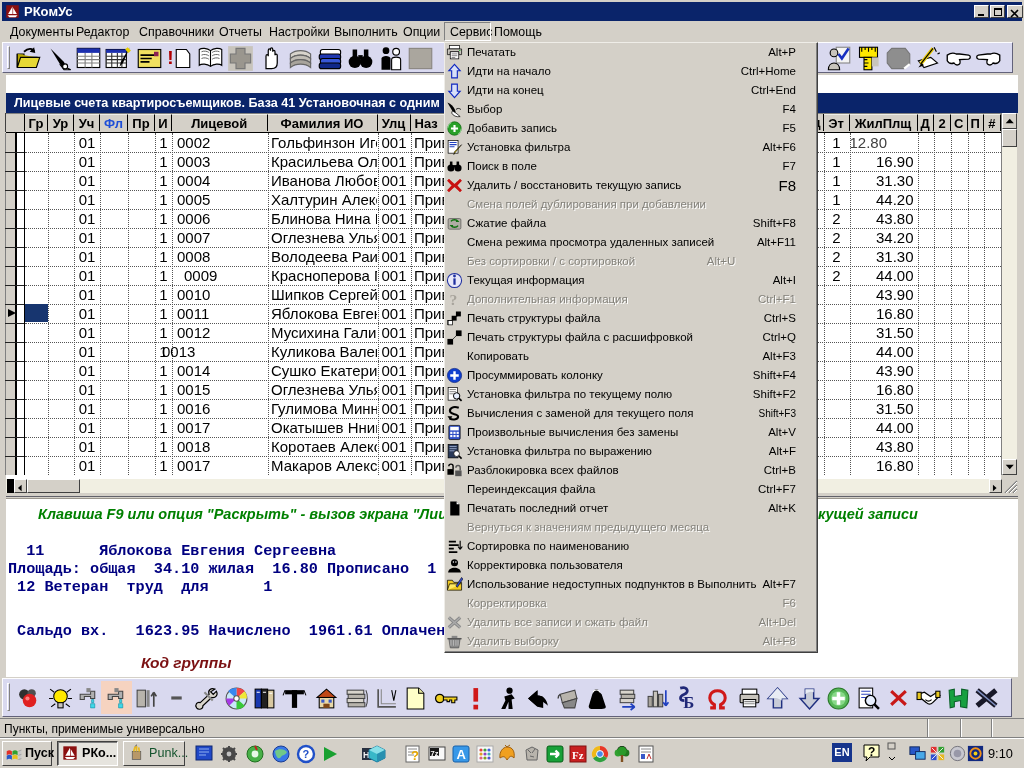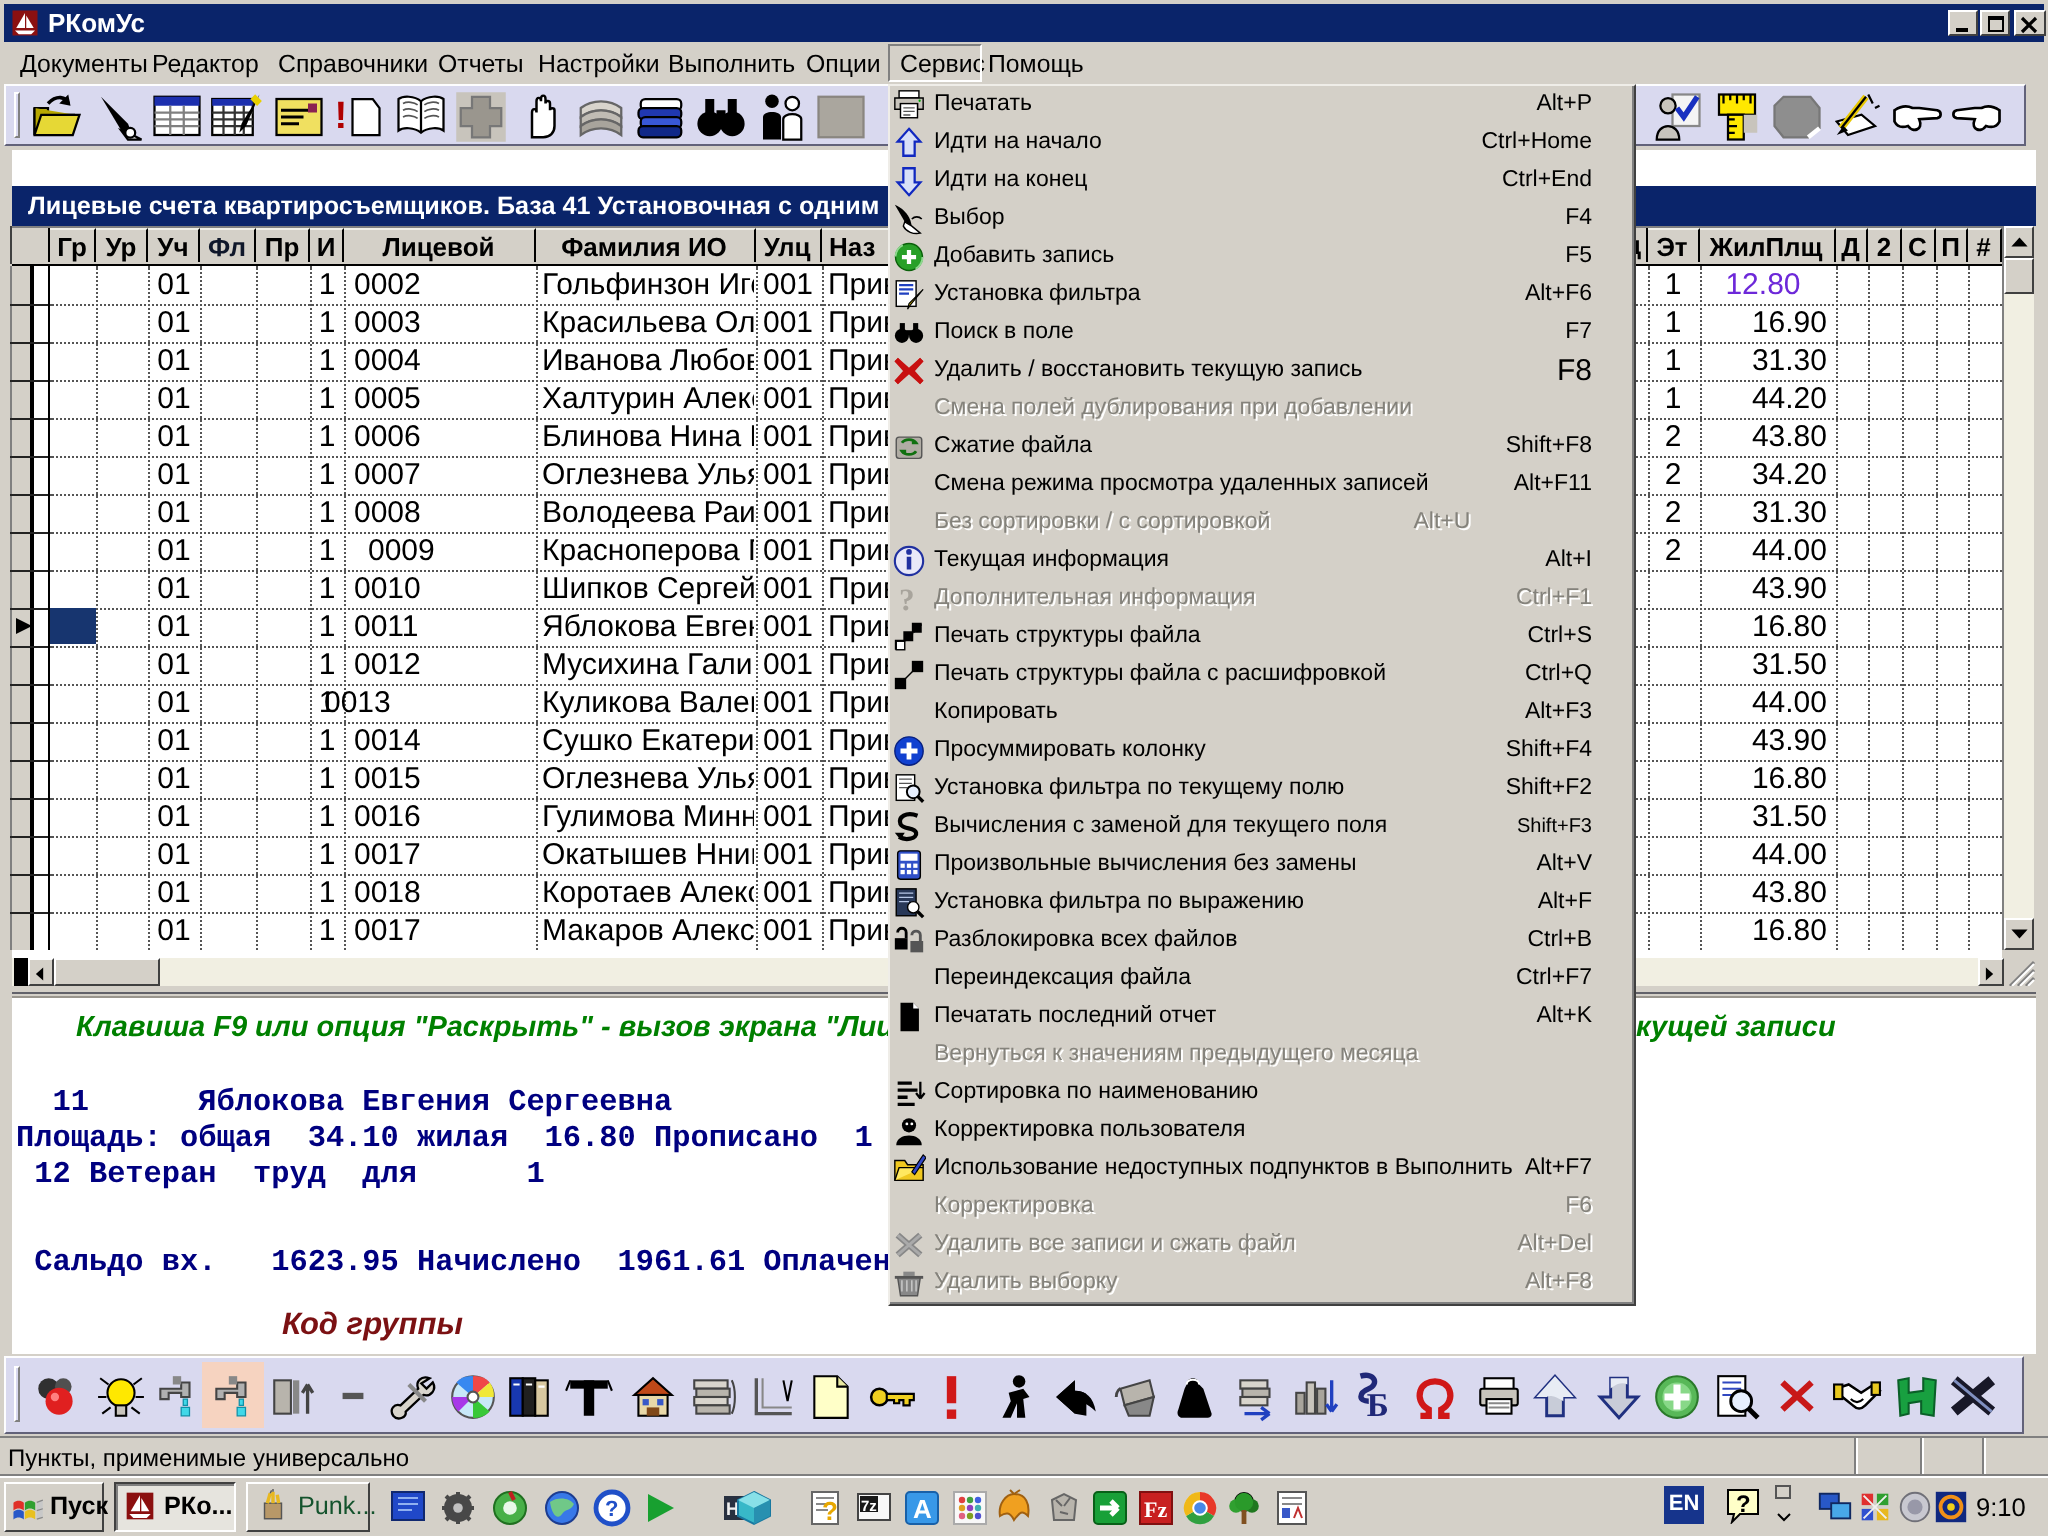--- a/index.html
+++ b/index.html
@@ -136,21 +136,21 @@
       <path d="M22 9 C19 7 16 7 14 8 L11 8 L3 9 C1 9.5 1 12 3 12.5 L11 13 C9 18 14 19 16 16 C19 17 21 16 22 14 Z" fill="#fff" stroke="#000" stroke-width="1.2"></path>
     </svg></div>
 <div style="position:absolute;left:6px;top:75px;width:1012px;height:19px;background:#fff;"></div>
 <div style="position:absolute;left:6px;top:93px;width:1012px;height:20px;background:#0a246a;"></div>
 <div style="position:absolute;left:14px;top:96px;width:800px;height:15px;color:#fff;font-weight:bold;font-size:12.6px;line-height:15px;white-space:nowrap;">Лицевые счета квартиросъемщиков. База 41 Установочная с одним ИФ 04 месяц 2004</div>
 <div style="position:absolute;left:6px;top:113px;width:1000px;height:19px;background:#d4d0c8;"></div>
 <div style="position:absolute;left:6px;top:113px;width:1011px;height:1px;background:#808080;"></div>
 <div style="position:absolute;left:25px;top:114px;width:23px;height:17px;border-right:1px solid #000;border-top:1px solid #efefe8;font-weight:bold;font-size:13px;text-align:center;line-height:17px;color:#000;overflow:hidden;">Гр</div>
 <div style="position:absolute;left:48px;top:114px;width:26px;height:17px;border-right:1px solid #000;border-top:1px solid #efefe8;font-weight:bold;font-size:13px;text-align:center;line-height:17px;color:#000;overflow:hidden;">Ур</div>
 <div style="position:absolute;left:74px;top:114px;width:26px;height:17px;border-right:1px solid #000;border-top:1px solid #efefe8;font-weight:bold;font-size:13px;text-align:center;line-height:17px;color:#000;overflow:hidden;">Уч</div>
-<div style="position:absolute;left:100px;top:114px;width:28px;height:17px;border-right:1px solid #000;border-top:1px solid #efefe8;font-weight:bold;font-size:13px;text-align:center;line-height:17px;color:#0f172a;overflow:hidden;">Фл</div>
+<div style="position:absolute;left:100px;top:114px;width:28px;height:17px;border-right:1px solid #000;border-top:1px solid #efefe8;font-weight:bold;font-size:13px;text-align:center;line-height:17px;color:#1d4ed8;overflow:hidden;">Фл</div>
 <div style="position:absolute;left:128px;top:114px;width:27px;height:17px;border-right:1px solid #000;border-top:1px solid #efefe8;font-weight:bold;font-size:13px;text-align:center;line-height:17px;color:#000;overflow:hidden;">Пр</div>
 <div style="position:absolute;left:155px;top:114px;width:17px;height:17px;border-right:1px solid #000;border-top:1px solid #efefe8;font-weight:bold;font-size:13px;text-align:center;line-height:17px;color:#000;overflow:hidden;">И</div>
 <div style="position:absolute;left:172px;top:114px;width:95.5px;height:17px;border-right:1px solid #000;border-top:1px solid #efefe8;font-weight:bold;font-size:13px;text-align:center;line-height:17px;color:#000;overflow:hidden;">Лицевой</div>
 <div style="position:absolute;left:267.5px;top:114px;width:110.0px;height:17px;border-right:1px solid #000;border-top:1px solid #efefe8;font-weight:bold;font-size:13px;text-align:center;line-height:17px;color:#000;overflow:hidden;">Фамилия ИО</div>
 <div style="position:absolute;left:377.5px;top:114px;width:33.0px;height:17px;border-right:1px solid #000;border-top:1px solid #efefe8;font-weight:bold;font-size:13px;text-align:center;line-height:17px;color:#000;overflow:hidden;">Улц</div>
 <div style="position:absolute;left:410.5px;top:114px;width:49.5px;height:17px;border-right:1px solid #000;border-top:1px solid #efefe8;font-weight:bold;font-size:13px;text-align:left;padding-left:4px;line-height:17px;color:#000;overflow:hidden;">Наз</div>
 <div style="position:absolute;left:823.5px;top:114px;width:26.0px;height:17px;border-right:1px solid #000;border-top:1px solid #efefe8;font-weight:bold;font-size:13px;text-align:center;line-height:17px;color:#000;overflow:hidden;">Эт</div>
 <div style="position:absolute;left:849.5px;top:114px;width:68.0px;height:17px;border-right:1px solid #000;border-top:1px solid #efefe8;font-weight:bold;font-size:13px;text-align:center;line-height:17px;color:#000;overflow:hidden;">ЖилПлщ</div>
 <div style="position:absolute;left:917.5px;top:114px;width:16.5px;height:17px;border-right:1px solid #000;border-top:1px solid #efefe8;font-weight:bold;font-size:13px;text-align:center;line-height:17px;color:#000;overflow:hidden;">Д</div>
 <div style="position:absolute;left:934px;top:114px;width:17px;height:17px;border-right:1px solid #000;border-top:1px solid #efefe8;font-weight:bold;font-size:13px;text-align:center;line-height:17px;color:#000;overflow:hidden;">2</div>
@@ -216,21 +216,21 @@
 <div style="position:absolute;left:967.5px;top:132.5px;width:0px;height:342.0px;border-left:1px dotted #555;"></div>
 <div style="position:absolute;left:984px;top:132.5px;width:0px;height:342.0px;border-left:1px dotted #555;"></div>
 <div style="position:absolute;left:1000.5px;top:113px;width:1px;height:361.5px;background:#808080;"></div>
 <div style="position:absolute;left:74px;top:134.0px;width:26px;height:17px;font-size:15px;line-height:17px;color:#000;white-space:nowrap;overflow:hidden;text-align:center;">01</div>
 <div style="position:absolute;left:155px;top:134.0px;width:17px;height:17px;font-size:15px;line-height:17px;color:#000;white-space:nowrap;overflow:hidden;text-align:center;">1</div>
 <div style="position:absolute;left:177px;top:134.0px;width:88px;height:17px;font-size:15px;line-height:17px;color:#000;white-space:nowrap;overflow:hidden;">0002</div>
 <div style="position:absolute;left:271px;top:134.0px;width:106px;height:17px;font-size:15px;line-height:17px;color:#000;white-space:nowrap;overflow:hidden;">Гольфинзон Игорь</div>
 <div style="position:absolute;left:377.5px;top:134.0px;width:33px;height:17px;font-size:15px;line-height:17px;color:#000;white-space:nowrap;overflow:hidden;text-align:center;">001</div>
 <div style="position:absolute;left:414px;top:134.0px;width:45px;height:17px;font-size:15px;line-height:17px;color:#000;white-space:nowrap;overflow:hidden;">Привок</div>
 <div style="position:absolute;left:823.5px;top:134.0px;width:26px;height:17px;font-size:15px;line-height:17px;color:#000;white-space:nowrap;overflow:hidden;text-align:center;">1</div>
-<div style="position:absolute;left:849.5px;top:134.0px;width:64px;height:17px;font-size:15px;line-height:17px;color:#6d28d9;white-space:nowrap;overflow:hidden;text-align:center;">12.80</div>
+<div style="position:absolute;left:849.5px;top:134.0px;width:64px;height:17px;font-size:15px;line-height:17px;color:#404040;white-space:nowrap;overflow:hidden;text-align:left;">12.80</div>
 <div style="position:absolute;left:74px;top:153.0px;width:26px;height:17px;font-size:15px;line-height:17px;color:#000;white-space:nowrap;overflow:hidden;text-align:center;">01</div>
 <div style="position:absolute;left:155px;top:153.0px;width:17px;height:17px;font-size:15px;line-height:17px;color:#000;white-space:nowrap;overflow:hidden;text-align:center;">1</div>
 <div style="position:absolute;left:177px;top:153.0px;width:88px;height:17px;font-size:15px;line-height:17px;color:#000;white-space:nowrap;overflow:hidden;">0003</div>
 <div style="position:absolute;left:271px;top:153.0px;width:106px;height:17px;font-size:15px;line-height:17px;color:#000;white-space:nowrap;overflow:hidden;">Красильева Ольга</div>
 <div style="position:absolute;left:377.5px;top:153.0px;width:33px;height:17px;font-size:15px;line-height:17px;color:#000;white-space:nowrap;overflow:hidden;text-align:center;">001</div>
 <div style="position:absolute;left:414px;top:153.0px;width:45px;height:17px;font-size:15px;line-height:17px;color:#000;white-space:nowrap;overflow:hidden;">Привок</div>
 <div style="position:absolute;left:823.5px;top:153.0px;width:26px;height:17px;font-size:15px;line-height:17px;color:#000;white-space:nowrap;overflow:hidden;text-align:center;">1</div>
 <div style="position:absolute;left:849.5px;top:153.0px;width:64px;height:17px;font-size:15px;line-height:17px;color:#000;white-space:nowrap;overflow:hidden;text-align:right;">16.90</div>
 <div style="position:absolute;left:74px;top:172.0px;width:26px;height:17px;font-size:15px;line-height:17px;color:#000;white-space:nowrap;overflow:hidden;text-align:center;">01</div>
 <div style="position:absolute;left:155px;top:172.0px;width:17px;height:17px;font-size:15px;line-height:17px;color:#000;white-space:nowrap;overflow:hidden;text-align:center;">1</div>

